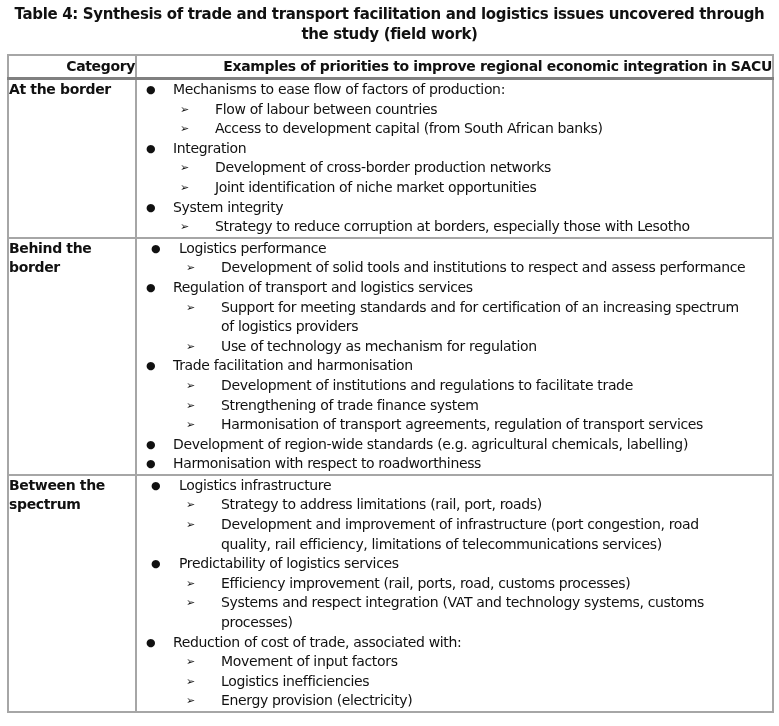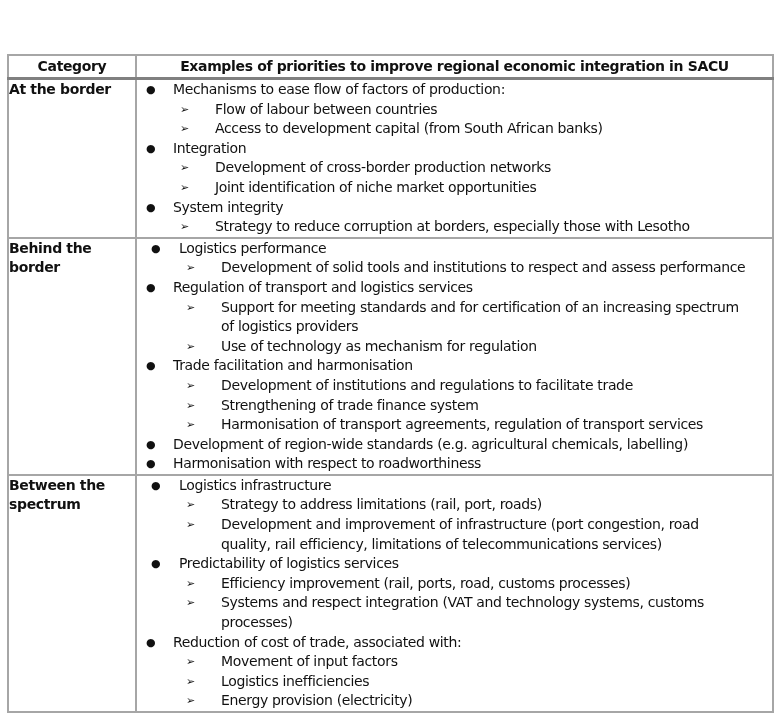--- a/index.html
+++ b/index.html
@@ -12,37 +12,39 @@
     text-align: center; font-weight: bold; font-size: 15px; line-height: 20px;
     letter-spacing: -0.35px;
   }
   table.synth {
     position: absolute; left: 7px; top: 54px; width: 767px;
     border-collapse: collapse; font-size: 14px; letter-spacing: -0.35px;
   }
   table.synth td, table.synth th {
     border: 2px solid #a6a6a6; vertical-align: top; padding: 0;
   }
-  table.synth thead th { border-bottom: 3px solid #808080; font-weight: bold; text-align: center; height: 21px; line-height: 20px; }
+  table.synth thead th { border-bottom: 3px solid #808080; font-weight: bold; text-align: right; height: 21px; line-height: 20px; }
   th.cat-h { width: 126px; padding-left: 10px; }
   th.ex-h { padding-left: 10px; }
   td.cat { padding-left: 10px; font-weight: bold; line-height: 19.6px; padding-top: 1px; }
   td.items { padding: 1px 0 0 0; }
   .l1 { position: relative; padding-left: 36px; line-height: 19.6px; }
   .l1.indent { padding-left: 42px; }
   .l1 .bullet { position: absolute; left: 9px; top: 0; font-size: 11px; }
   .l2 { position: relative; padding-left: 78px; line-height: 19.6px; padding-right: 8px; }
   .l2.indent { padding-left: 84px; }
   .l2 .arrow { position: absolute; left: 43px; top: 0; font-size: 11px; }
   .l2.indent .arrow { left: 49px; }
 </style>
 </head>
 <body>
 
 <div class="caption">
+  <div>Table 4: Synthesis of trade and transport facilitation and logistics issues uncovered through</div>
+  <div>the study (field work)</div>
 </div>
 
 <table class="synth">
   <thead>
     <tr>
       <th class="cat-h">Category</th>
       <th class="ex-h">Examples of priorities to improve regional economic integration in SACU</th>
     </tr>
   </thead>
   <tbody>

